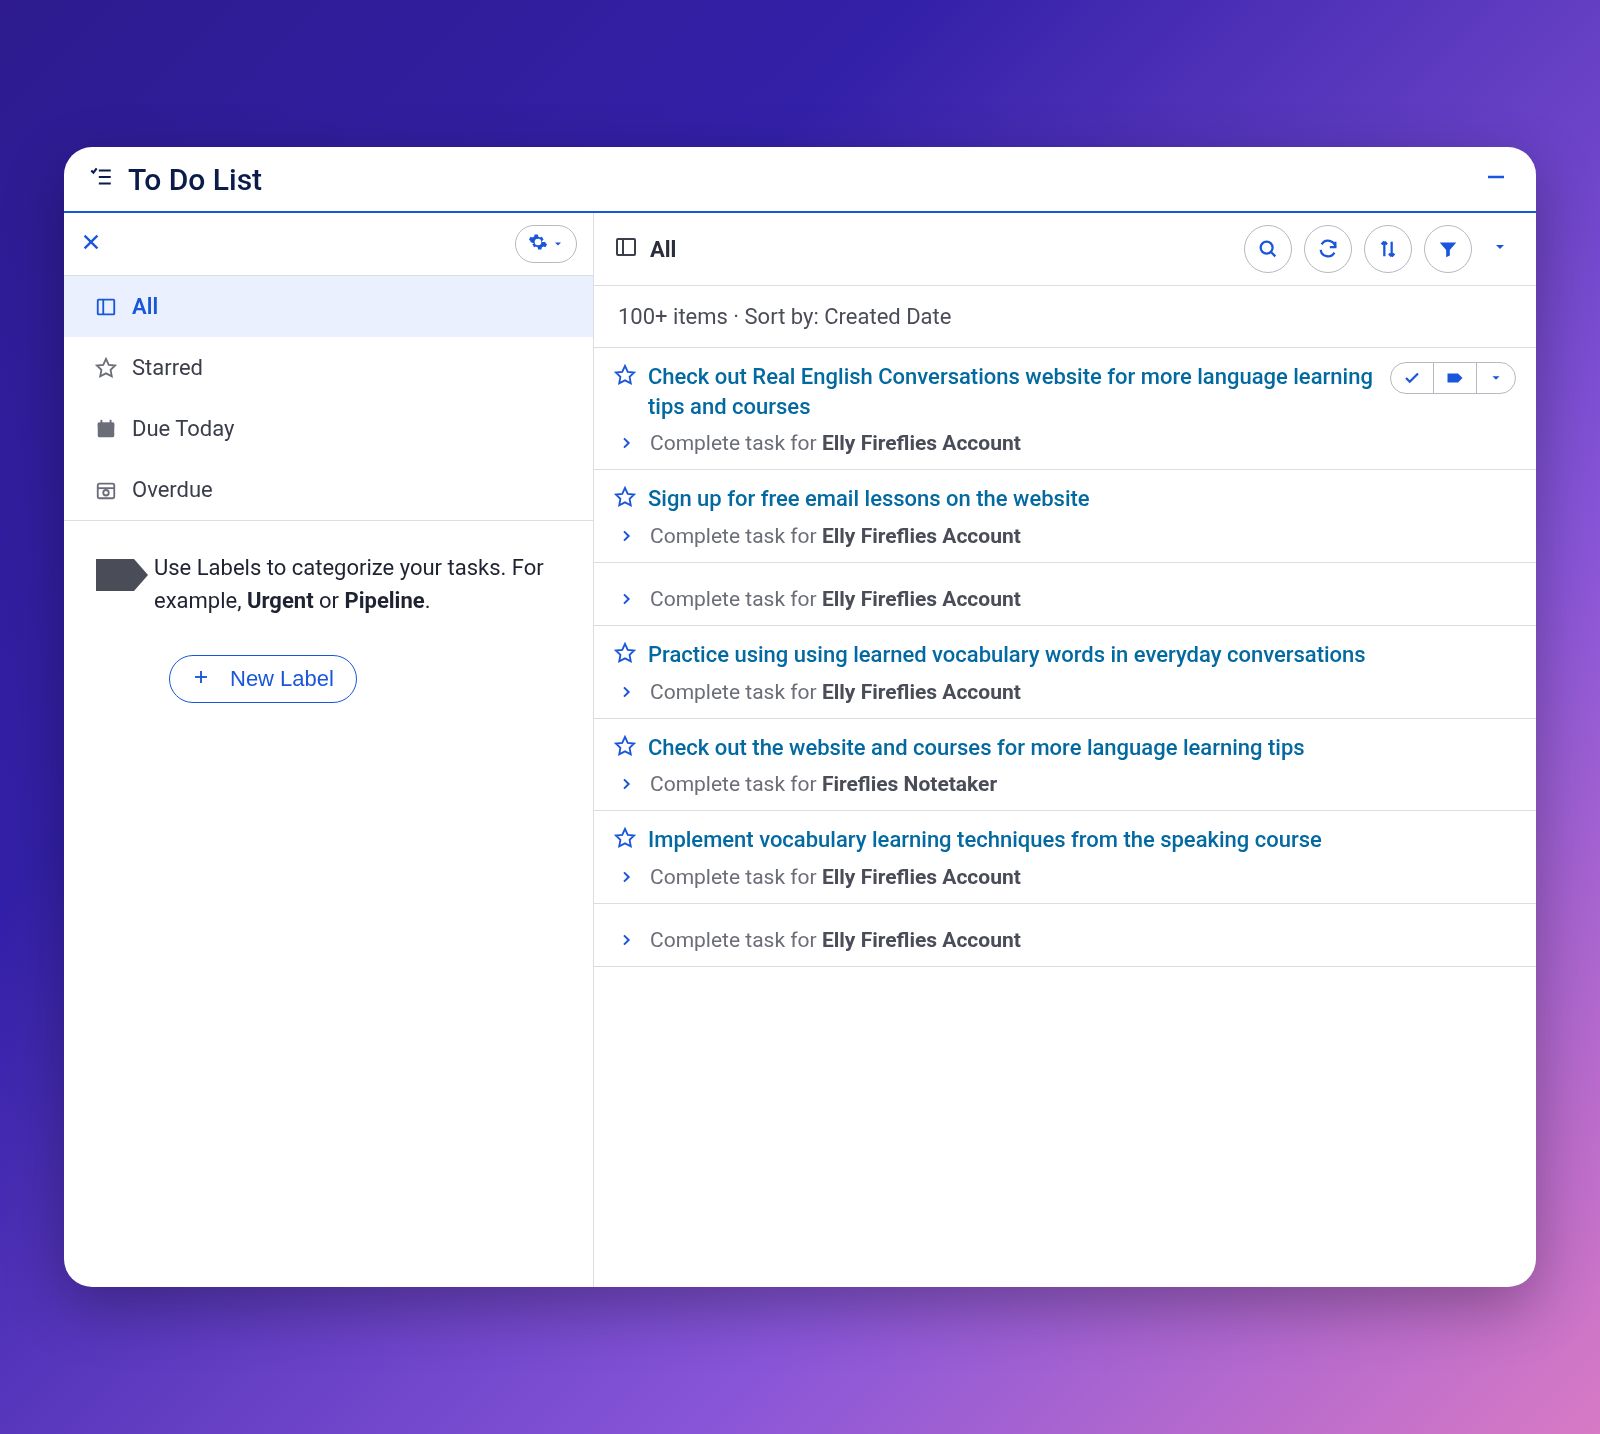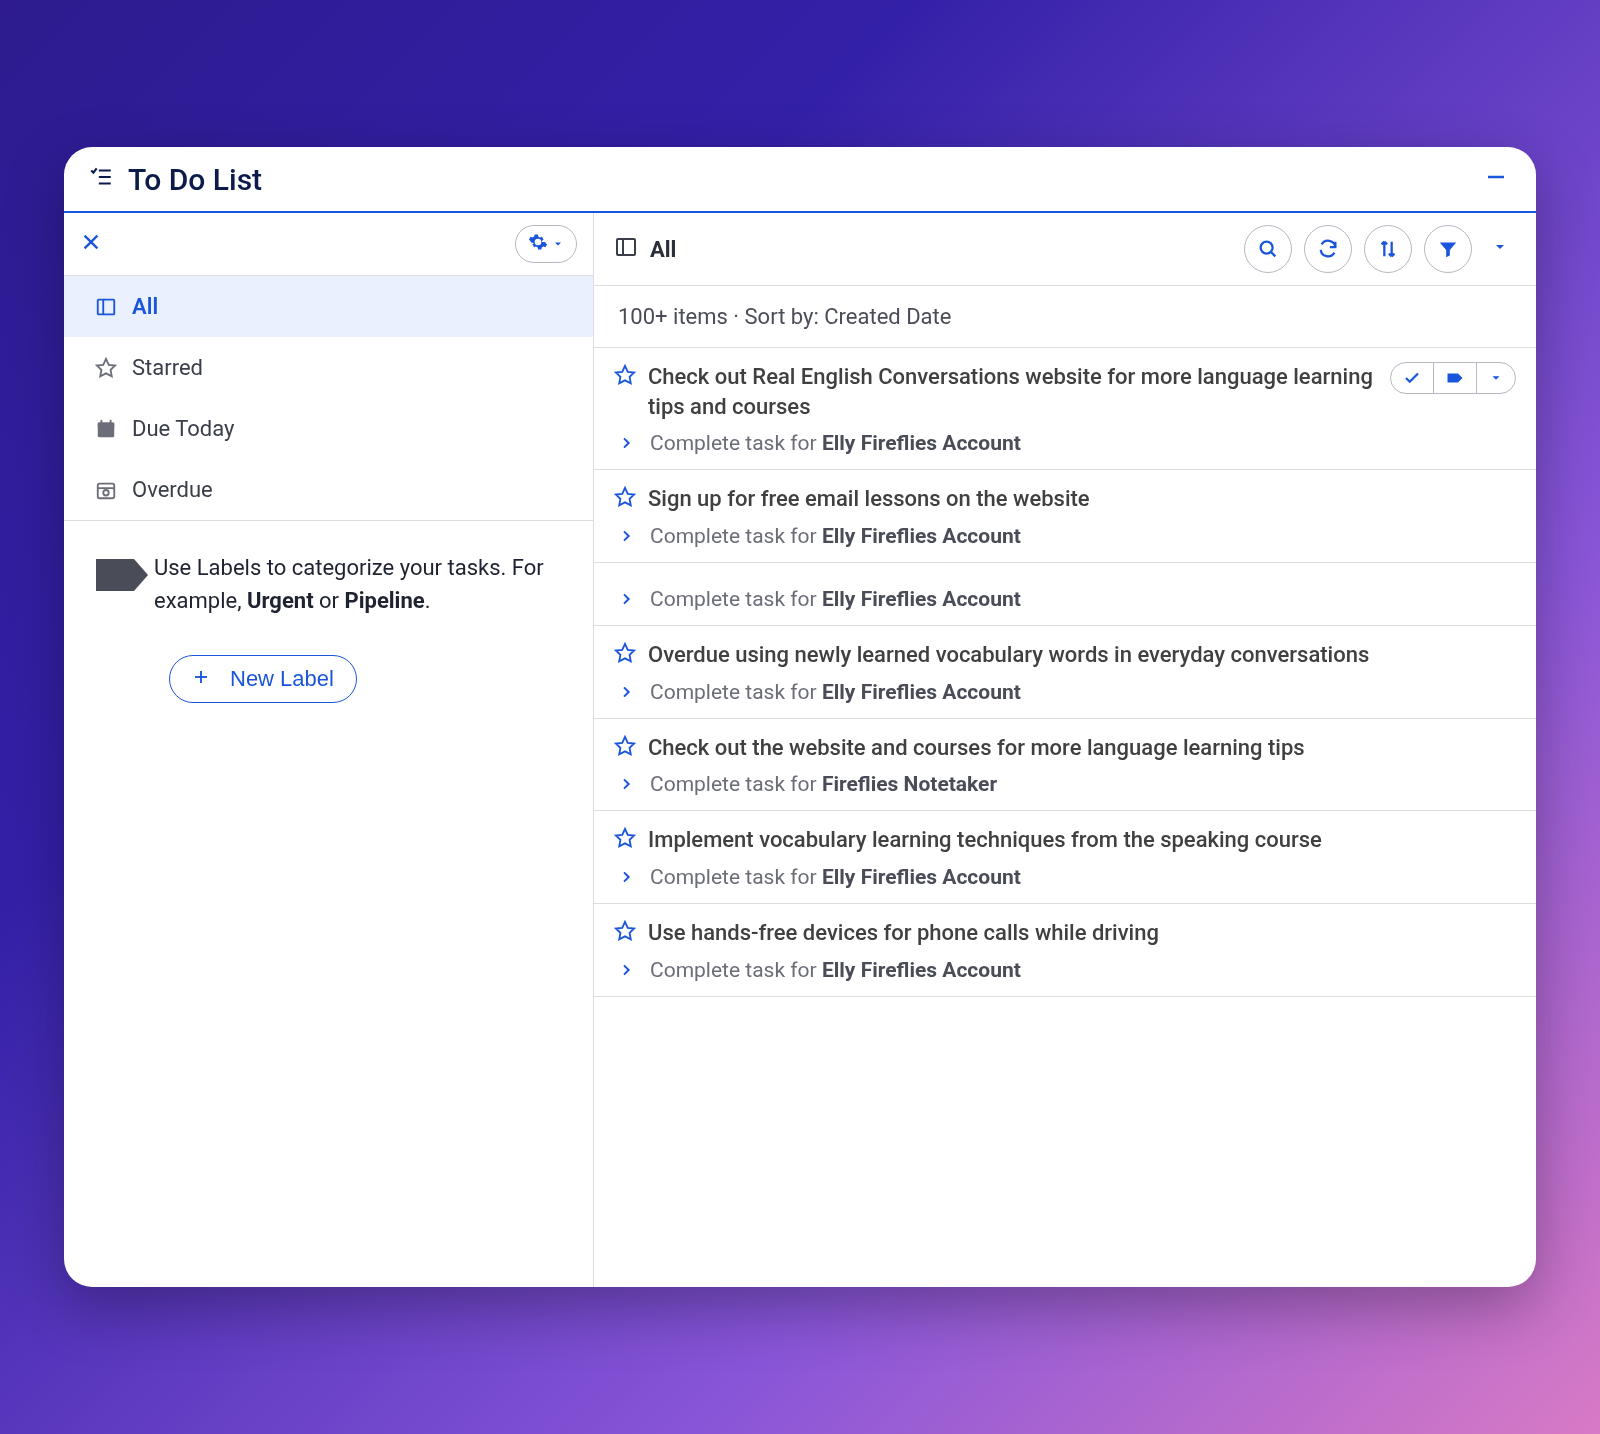--- a/index.html
+++ b/index.html
@@ -114,21 +114,21 @@
   border-top: 1px solid #dcdde2;
 }
 .task-list { flex: 1; overflow-y: auto; }
 .task {
   border-bottom: 1px solid #dcdde2;
   padding: 14px 20px 14px 20px;
   position: relative;
 }
 .task-row1 { display: flex; align-items: flex-start; gap: 12px; }
 .star-btn { color: #1a56db; cursor: pointer; flex-shrink: 0; margin-top: 2px; }
-.task-title { color: #404040; font-size: 22px; font-weight: 500; line-height: 1.35; cursor: pointer; word-break: break-word; flex: 1; }
+.task-title { color: #0369a1; font-size: 22px; font-weight: 500; line-height: 1.35; cursor: pointer; word-break: break-word; flex: 1; }
 .task-actions {
   display: inline-flex;
   border: 1px solid #b6b8c2;
   border-radius: 999px;
   overflow: hidden;
   flex-shrink: 0;
 }
 .task-actions .seg {
   padding: 6px 12px;
   display: flex; align-items: center; justify-content: center;
@@ -353,21 +353,21 @@
                 </svg>
               </span>
               <div class="task-sub"><span>Complete task for </span><b>Elly Fireflies Account</b></div>
             </div>
           </div>
           <div class="task">
             <div class="task-row1">
               <span class="star-btn"><svg width="22" height="22" viewBox="0 0 24 24" fill="none" stroke="currentColor" stroke-width="2">
                   <polygon points="12 2 15 8.5 22 9.3 17 14 18.3 21 12 17.8 5.7 21 7 14 2 9.3 9 8.5 12 2"></polygon>
                 </svg></span>
-              <a class="task-title">Overdue using newly learned vocabulary words in everyday conversations</a>
+              <a class="task-title">Practice using using learned vocabulary words in everyday conversations</a>
             </div>
             <div class="task-row2">
               <span class="chev-btn">
                 <svg width="16" height="16" viewBox="0 0 24 24" fill="none" stroke="currentColor" stroke-width="3">
                   <polyline points="9 5 16 12 9 19"></polyline>
                 </svg>
               </span>
               <div class="task-sub"><span>Complete task for </span><b>Elly Fireflies Account</b></div>
             </div>
           </div>
@@ -397,26 +397,20 @@
             <div class="task-row2">
               <span class="chev-btn">
                 <svg width="16" height="16" viewBox="0 0 24 24" fill="none" stroke="currentColor" stroke-width="3">
                   <polyline points="9 5 16 12 9 19"></polyline>
                 </svg>
               </span>
               <div class="task-sub"><span>Complete task for </span><b>Elly Fireflies Account</b></div>
             </div>
           </div>
           <div class="task">
-            <div class="task-row1">
-              <span class="star-btn"><svg width="22" height="22" viewBox="0 0 24 24" fill="none" stroke="currentColor" stroke-width="2">
-                  <polygon points="12 2 15 8.5 22 9.3 17 14 18.3 21 12 17.8 5.7 21 7 14 2 9.3 9 8.5 12 2"></polygon>
-                </svg></span>
-              <a class="task-title">Use hands-free devices for phone calls while driving</a>
-            </div>
             <div class="task-row2">
               <span class="chev-btn">
                 <svg width="16" height="16" viewBox="0 0 24 24" fill="none" stroke="currentColor" stroke-width="3">
                   <polyline points="9 5 16 12 9 19"></polyline>
                 </svg>
               </span>
               <div class="task-sub"><span>Complete task for </span><b>Elly Fireflies Account</b></div>
             </div>
           </div>
         </div>

